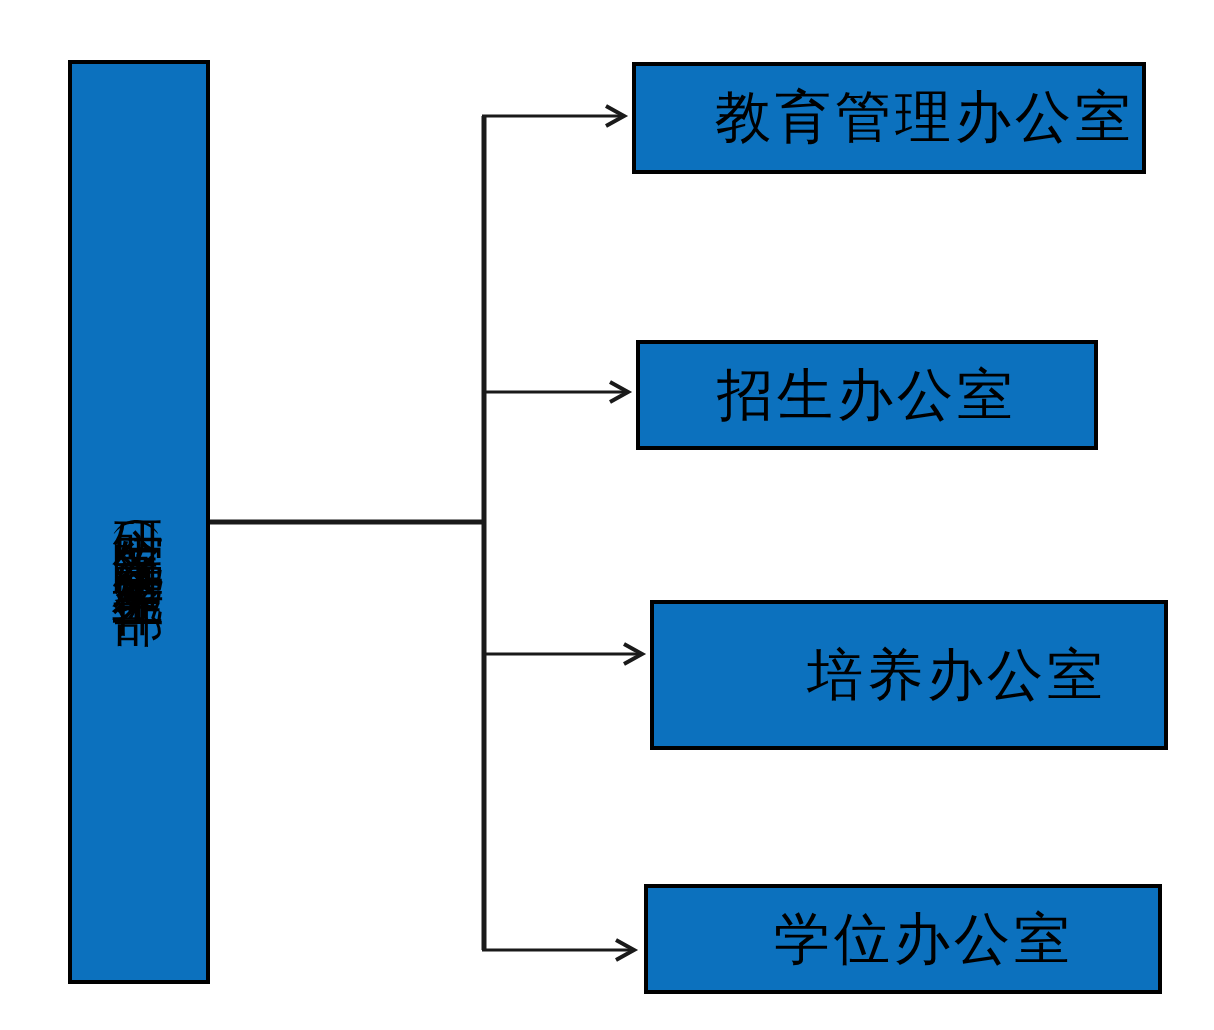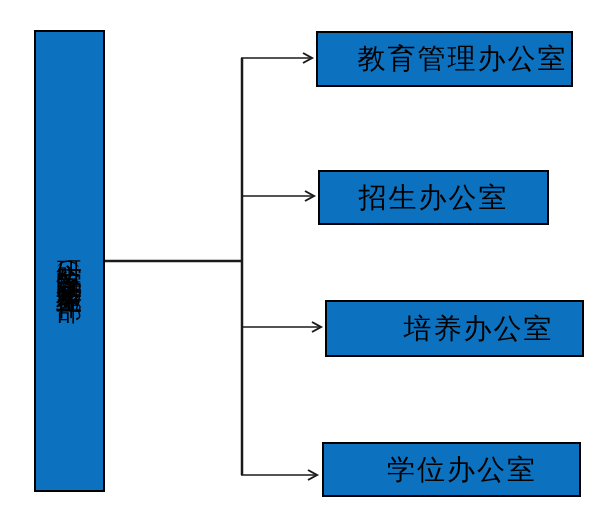--- a/index.html
+++ b/index.html
@@ -43,21 +43,21 @@
   .root-node .vlabel {
     writing-mode: vertical-rl;
     text-orientation: mixed;
     font-size: 26px;
     letter-spacing: 3px;
     line-height: 1;
   }
   .child-node { font-size: 28px; letter-spacing: 2px; white-space: nowrap; }
   .child-1 { left: 316px; top: 31px;  width: 257px; height: 56px; padding-left: 36px; }
   .child-2 { left: 318px; top: 170px; width: 231px; height: 55px; }
-  .child-3 { left: 325px; top: 300px; width: 259px; height: 57px; padding-left: 48px; }
+  .child-3 { left: 325px; top: 300px; width: 259px; height: 75px; padding-left: 48px; }
   .child-4 { left: 322px; top: 442px; width: 259px; height: 55px; padding-left: 21px; }
   .connectors line, .connectors path { stroke: var(--line); fill: none; }
 </style>
 </head>
 <body>
 
 <div class="canvas">
 
   <svg class="connectors" width="607" height="515" viewBox="0 0 607 515" aria-hidden="true">
 

